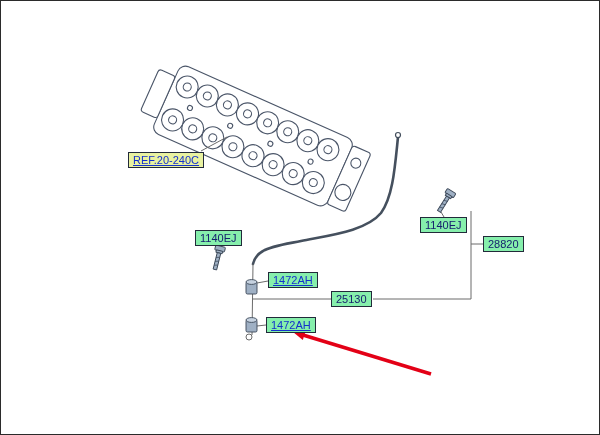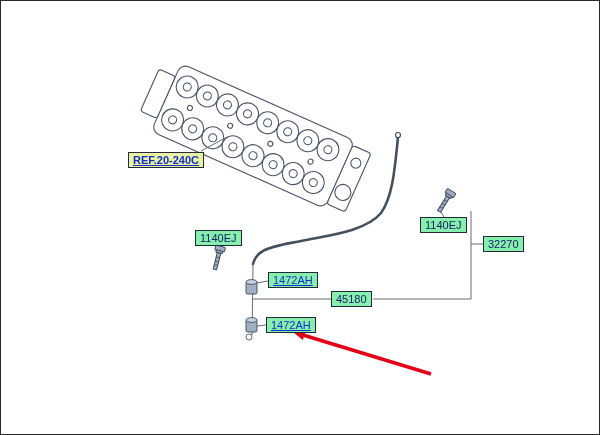--- a/index.html
+++ b/index.html
@@ -25,21 +25,21 @@
     white-space:nowrap;
     z-index:2;
   }
   .part-label.link {
     color:var(--link_blue,#1430cc);
     text-decoration:underline;
     cursor:pointer;
   }
   .part-label.ref {
     background:var(--ref_highlight,#e9f2a1);
-    font-weight:bold;
+    font-weight:normal;
     text-align:right;
   }
 
   
   .engine rect, .engine circle {
     fill:#ffffff; stroke:#4a5568; stroke-width:1.1;
   }
   .tube path { fill:none; stroke:var(--tube_gray,#45505e); stroke-width:2.6; stroke-linecap:round; }
   .tube circle { fill:#ffffff; stroke:var(--tube_gray,#45505e); stroke-width:1.2; }
   .leader line, .leader polyline, .leader circle {
@@ -154,21 +154,21 @@
       <polygon points="292,331 304.8,329.6 301.8,339"></polygon>
     </g>
   </svg>
 
   <div class="part-label link ref" style="left:127px;top:151px">REF.20-240C</div>
 
   <div class="part-label" style="left:194px;top:229px">1140EJ</div>
 
   <div class="part-label" style="left:419px;top:216px">1140EJ</div>
 
-  <div class="part-label" style="left:482px;top:235px">32270</div>
+  <div class="part-label" style="left:482px;top:235px">28820</div>
 
   <div class="part-label link" style="left:267px;top:271px">1472AH</div>
 
-  <div class="part-label" style="left:330px;top:290px">45180</div>
+  <div class="part-label" style="left:330px;top:290px">25130</div>
 
   <div class="part-label link" style="left:265px;top:316px">1472AH</div>
 
 </div>
 
 </body></html>

